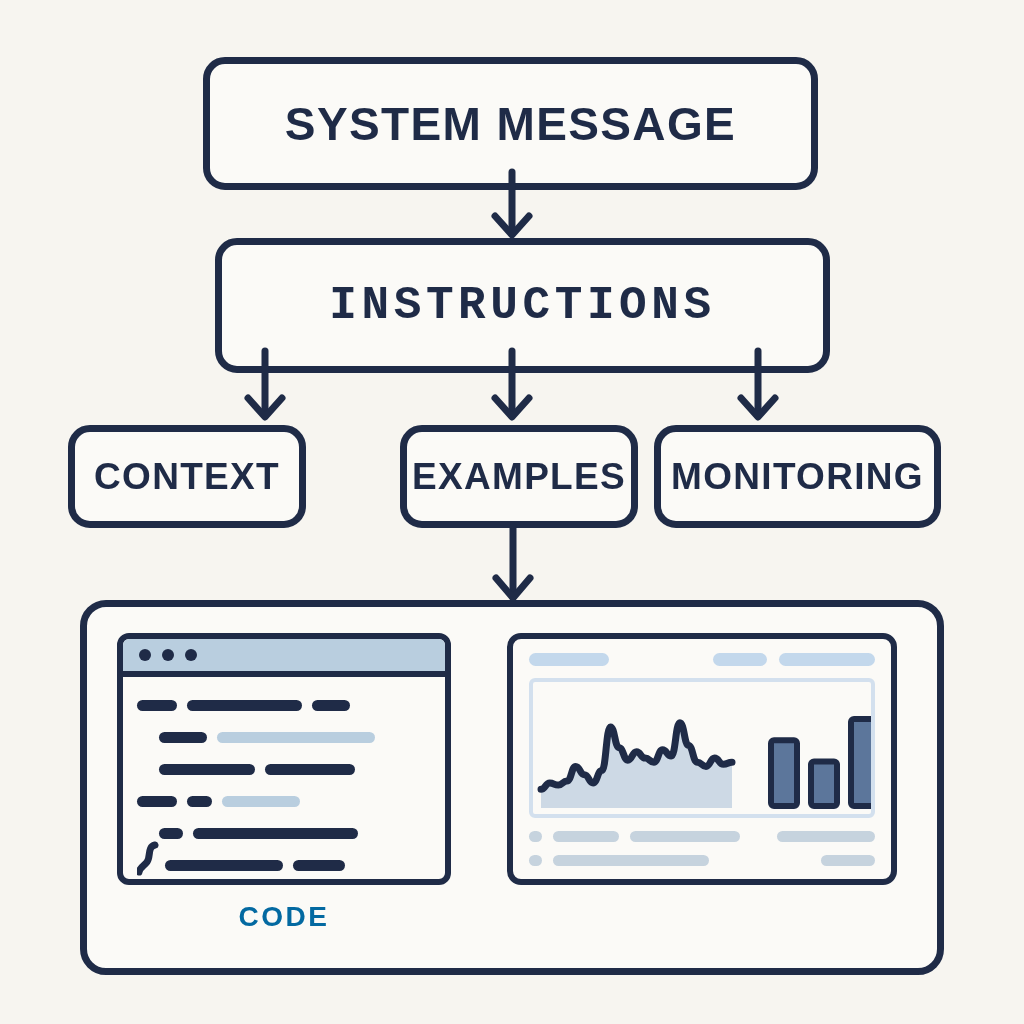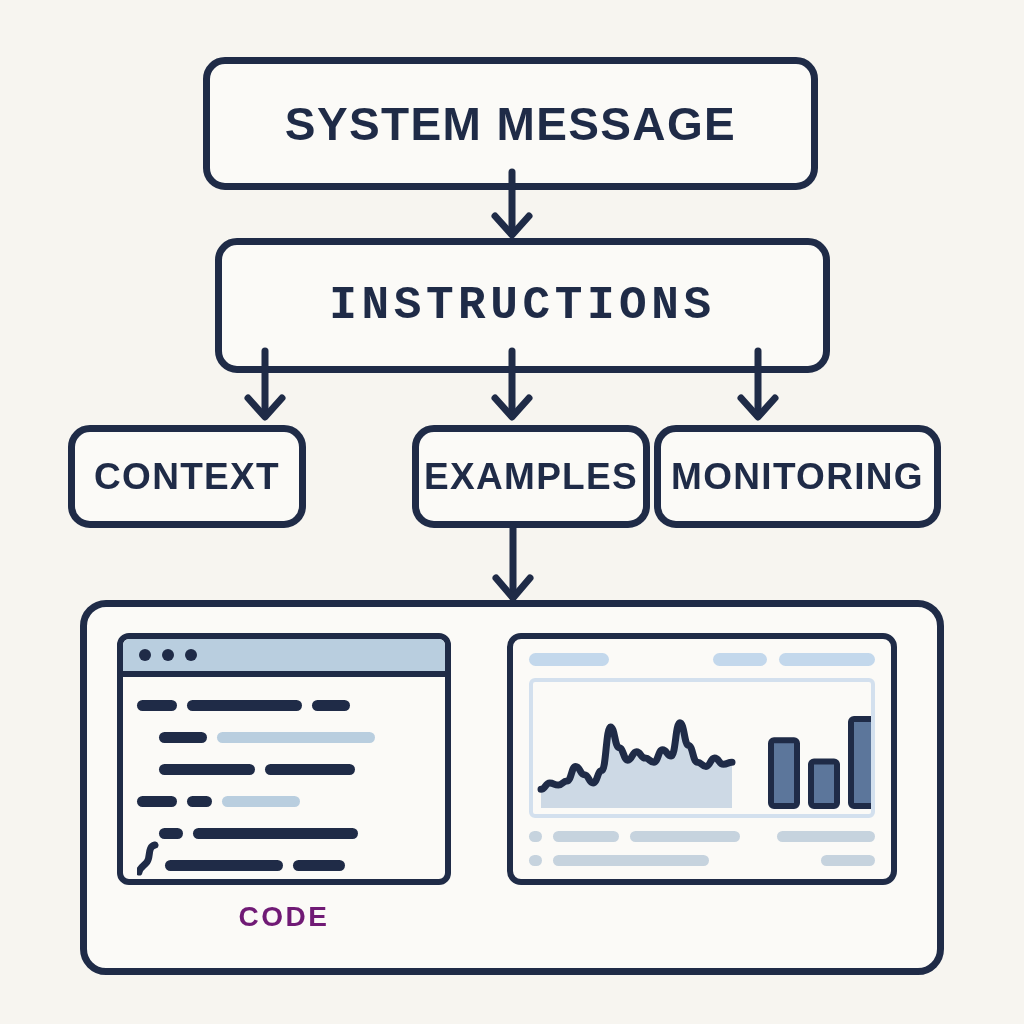--- a/index.html
+++ b/index.html
@@ -71,21 +71,21 @@
     position: absolute;
     top: 26px;
     width: 334px;
   }
   #code-col { left: 30px; }
   #monitor-col { left: 420px; width: 390px; }
 
   .panel-caption {
     margin-top: 16px;
     text-align: center;
-    color: #701a75;
+    color: #0369a1;
     font-size: 28px;
     font-weight: bold;
     letter-spacing: 0.09em;
   }
 
   
   #code-window {
     position: relative;
     box-sizing: border-box;
     width: 334px;
@@ -211,21 +211,21 @@
     <polyline points="495,50 512,69 529,50"></polyline>
 
     <line x1="758" y1="3" x2="758" y2="68"></line>
     <polyline points="741,50 758,69 775,50"></polyline>
   </svg>
 
   <div class="flow-box lvl3" style="left:68px; top:425px; width:238px; height:103px;">
     <span>CONTEXT</span>
   </div>
 
-  <div class="flow-box lvl3" style="left:412px; top:425px; width:238px; height:103px;">
+  <div class="flow-box lvl3" style="left:400px; top:425px; width:238px; height:103px;">
     <span>EXAMPLES</span>
   </div>
 
   <div class="flow-box lvl3" style="left:654px; top:425px; width:287px; height:103px;">
     <span>MONITORING</span>
   </div>
 
   <svg class="arrow" style="left:488px; top:527px;" width="50" height="78">
     <line x1="25" y1="0" x2="25" y2="70"></line>
     <polyline points="8,51 25,71 42,51"></polyline>

